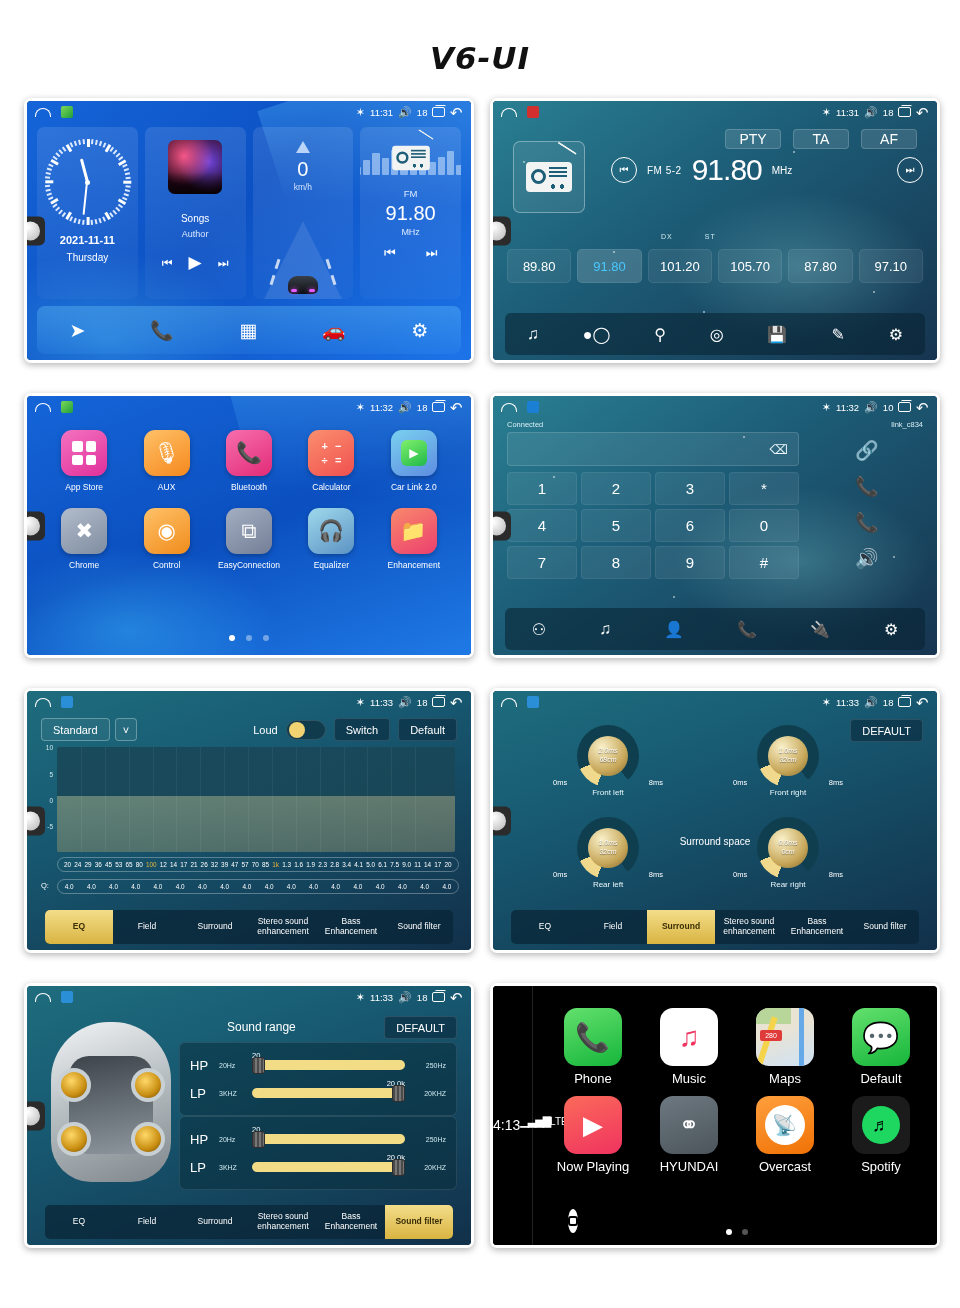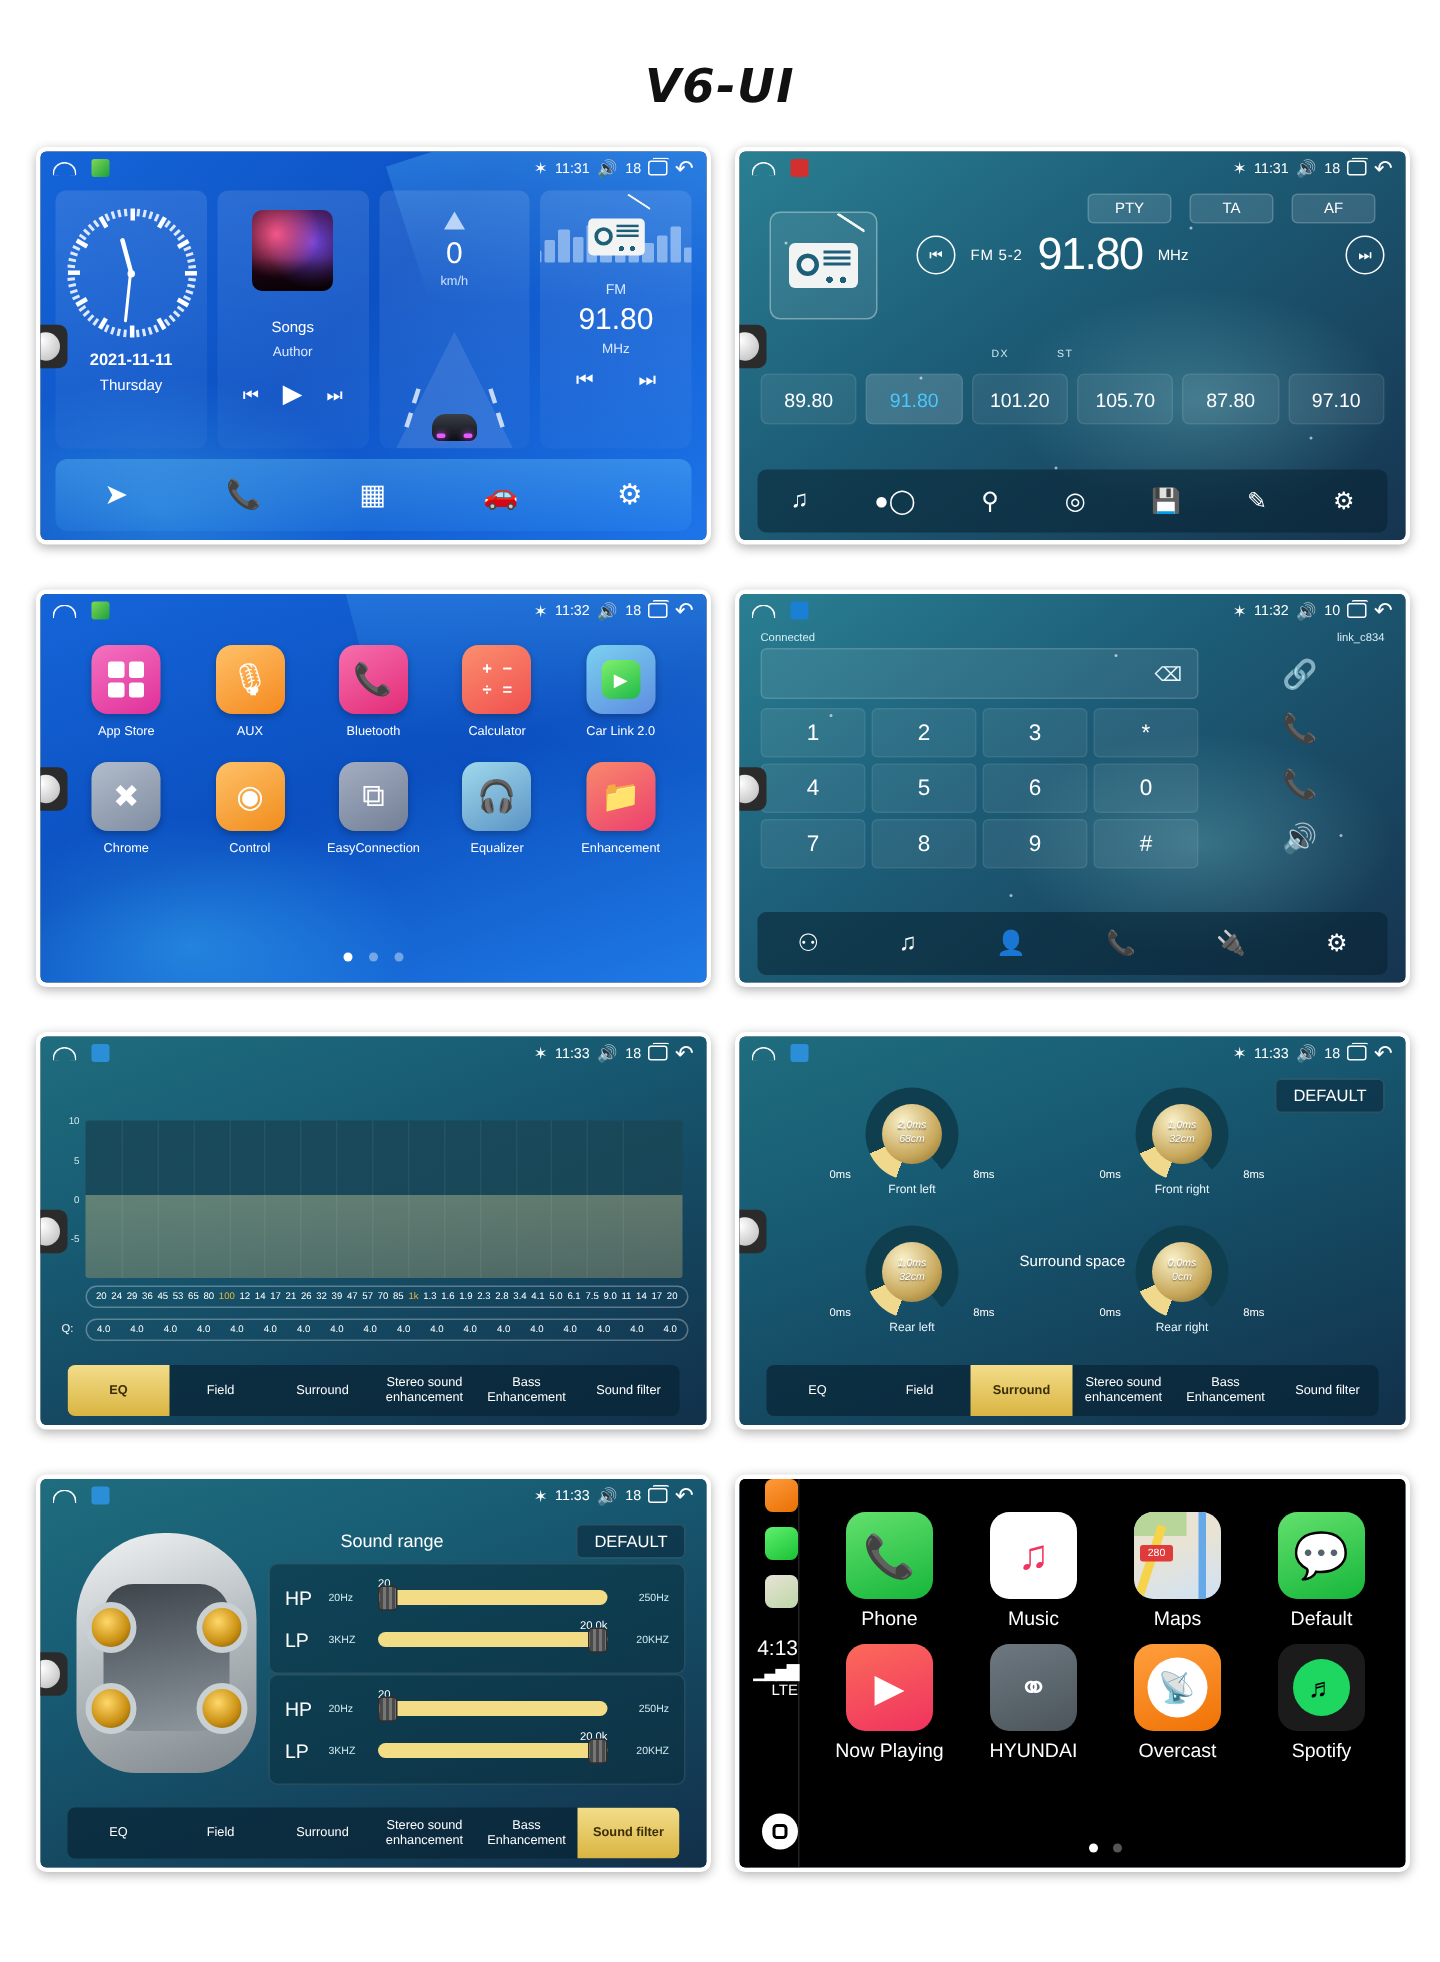--- a/index.html
+++ b/index.html
@@ -153,21 +153,21 @@
   
   .s-teal { background: linear-gradient(145deg,#2a7f92 0%,#1d5e78 40%,#16344f 100%); }
   .s-teal:before{content:"";position:absolute;left:40%;top:35%;width:260px;height:150px;
     background:radial-gradient(ellipse at center, rgba(160,255,255,.22), rgba(0,0,0,0) 70%);}
   .stars i{position:absolute;width:2px;height:2px;border-radius:50%;background:rgba(255,255,255,.6);}
 
   
   .rad-btn{
     position:absolute;top:28px;height:20px;width:56px;border-radius:4px;
     background:rgba(255,255,255,.12);border:1px solid rgba(255,255,255,.18);
-    color:#fff;font-size:10px;display:flex;align-items:center;justify-content:center;
+    color:#fff;font-size:14px;display:flex;align-items:center;justify-content:center;
   }
   .radbox{
     position:absolute;left:20px;top:40px;width:72px;height:72px;border-radius:7px;
     background:rgba(255,255,255,.08);border:1px solid rgba(255,255,255,.35);
     display:flex;align-items:center;justify-content:center;
   }
   .radio-glyph{position:relative;width:46px;height:30px;border-radius:4px;background:#f2f4f3;}
   .radio-glyph .dial{position:absolute;left:5px;top:7px;width:15px;height:15px;border-radius:50%;border:3.5px solid #1d5e78;}
   .radio-glyph .grid3{position:absolute;right:5px;top:5px;width:18px;height:10px;
     background:
@@ -293,21 +293,21 @@
   .filt-row .hz{color:#cfe9ef;font-size:7px;width:26px;}
   .sl-track{flex:1;height:10px;border-radius:6px;background:#f2dc86;position:relative;}
   .sl-handle{position:absolute;top:-3px;width:13px;height:17px;border-radius:3px;
     background:repeating-linear-gradient(90deg,#4a4a4a 0 2px,#767676 2px 4px);border:1px solid #2e2e2e;}
   .sl-val{position:absolute;top:-9px;color:#fff;font-size:7.5px;}
   .filt-row .end{color:#cfe9ef;font-size:7px;width:34px;text-align:right;}
 
   
   .s-cp{background:#000;}
   .cp-side{position:absolute;left:0;top:0;bottom:0;width:40px;background:#000;
-    border-right:1px solid #222;display:flex;flex-direction:column;align-items:flex-end;}
+    border-right:1px solid #222;display:flex;flex-direction:row;align-items:center;padding-top:10px;}
   .cp-sideicon{width:22px;height:22px;border-radius:5px;margin-bottom:10px;}
   .cp-time{color:#fff;font-size:14px;margin-top:8px;}
   .cp-sig{color:#fff;font-size:11px;letter-spacing:-1px;margin-top:2px;}
   .cp-lte{color:#fff;font-size:10px;margin-top:1px;}
   .cp-home{width:24px;height:24px;border-radius:50%;background:#fff;margin-top:auto;margin-bottom:12px;
     display:flex;align-items:center;justify-content:center;}
   .cp-home i{width:10px;height:10px;border:2px solid #000;border-radius:3px;display:block;}
   .cp-grid{position:absolute;left:52px;right:8px;top:22px;
     display:grid;grid-template-columns:repeat(4,1fr);row-gap:10px;}
   .cp-cell{display:flex;flex-direction:column;align-items:center;}
@@ -722,20 +722,32 @@
         <div class="sb-right">
           <span class="ic-bt">✶</span>
           <span>11:33</span>
           <span class="ic-vol">🔊</span>
           <span>18</span>
           <span class="ic-recents"></span>
           <span class="ic-back">↷</span>
         </div>
       </div>
 
+      <div class="eqhead">
+        <div class="pill">Standard</div>
+        <div class="pill" style="margin-left:5px;padding:0 7px">˅</div>
+        <div style="margin-left:auto;display:flex;align-items:center;gap:8px">
+          <span style="color:#fff;font-size:11px">Loud</span>
+          <span class="toggle">
+              <i></i>
+            </span>
+          <span class="pill dark">Switch</span>
+          <span class="pill dark">Default</span>
+        </div>
+      </div>
 
       <div class="eqaxis">
         <span style="top:-3px">10</span>
         <span style="top:24px">5</span>
         <span style="top:50px">0</span>
         <span style="top:76px">-5</span>
       </div>
 
       <div class="eqplot">
         <div class="vline" style="left:6%"></div>

